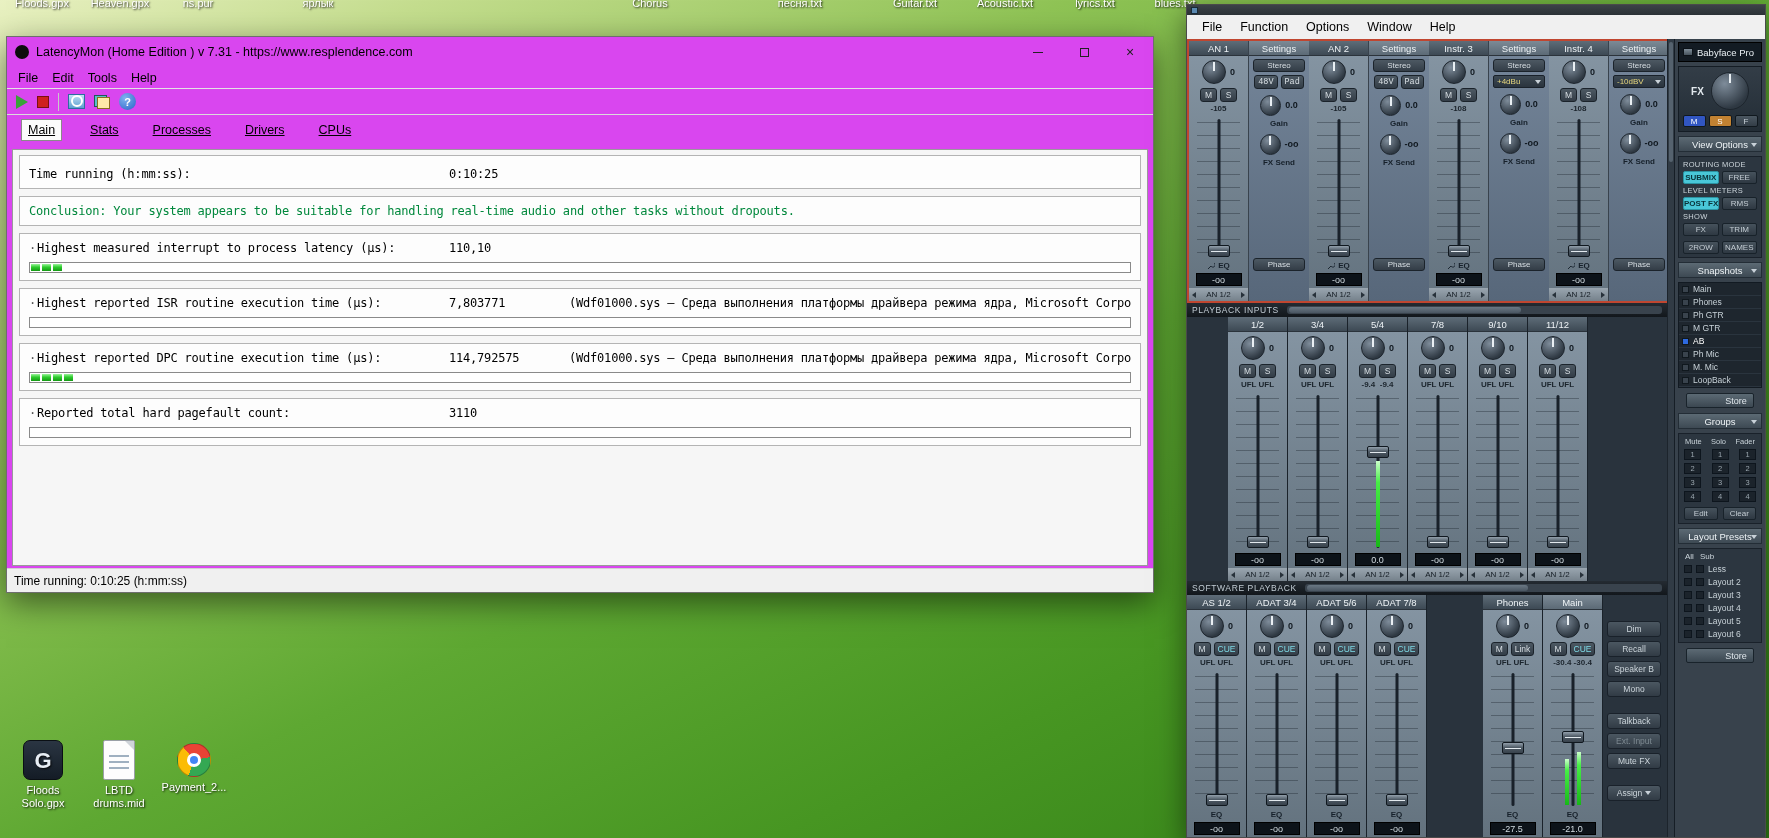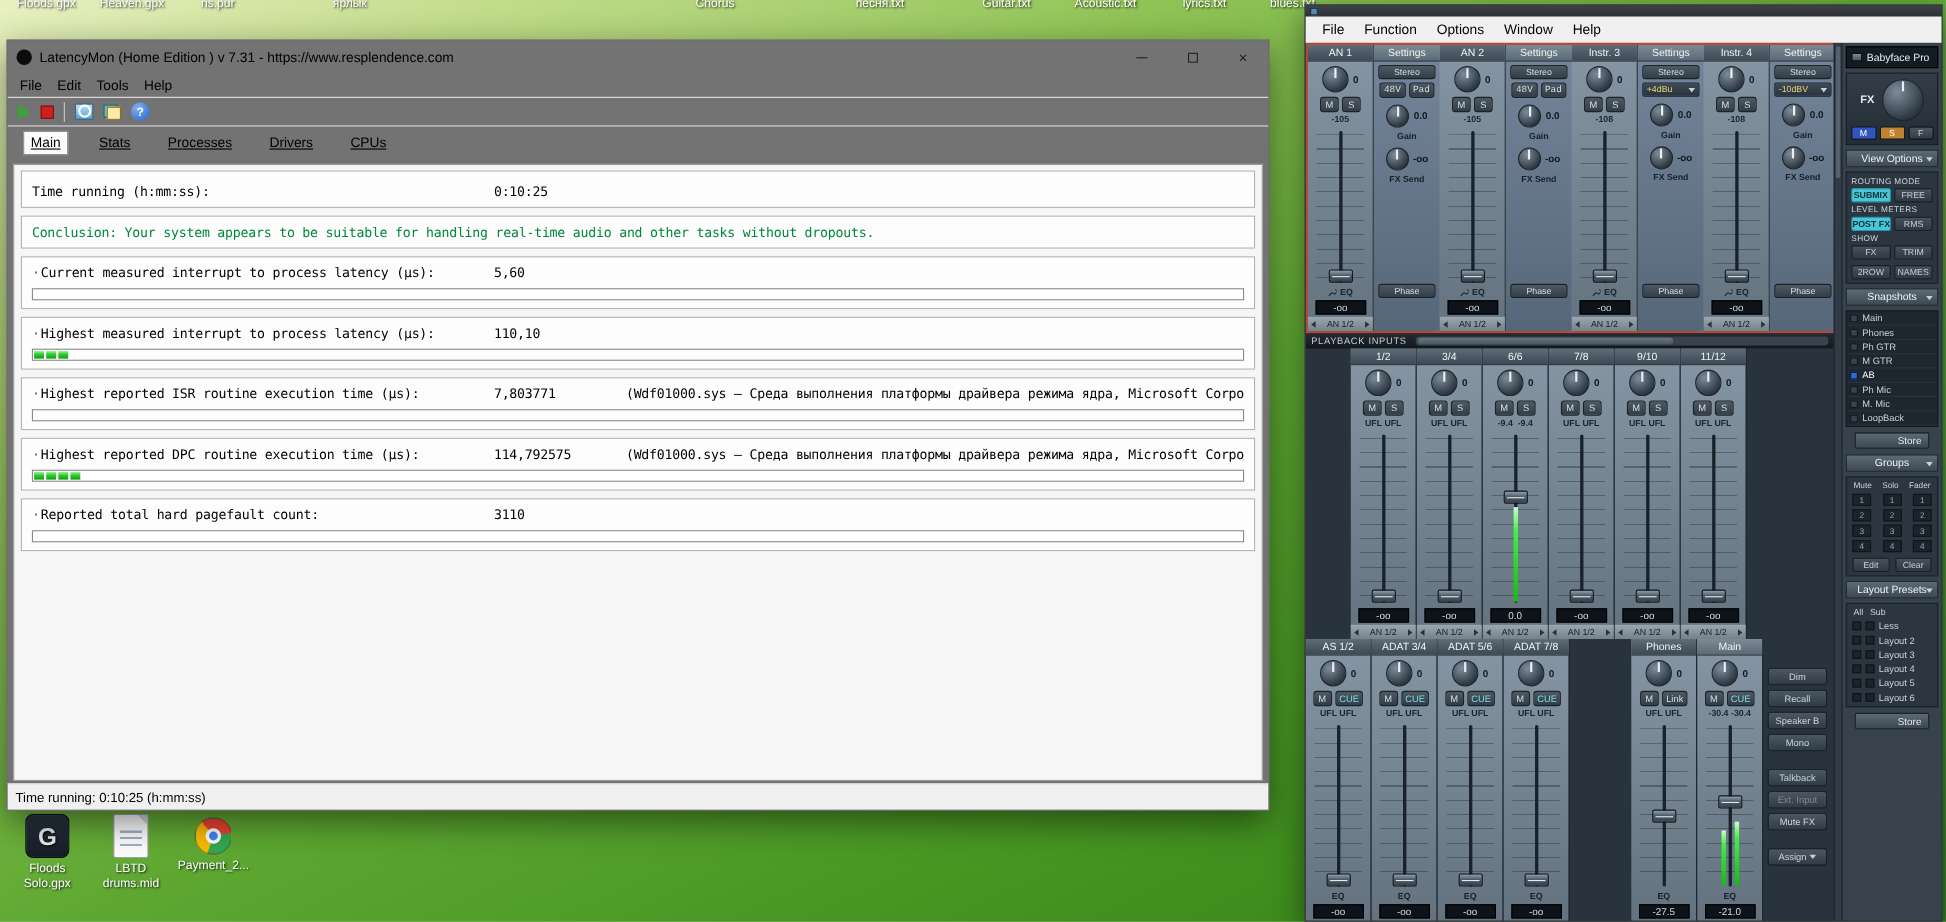--- a/index.html
+++ b/index.html
@@ -20,21 +20,21 @@
   .icon-page { width:32px; height:40px; background:#fdfdfd; border:1px solid #9aa0a6; border-radius:2px; position:relative; }
   .icon-page::before { content:""; position:absolute; top:0; right:0; border-style:solid; border-width:0 9px 9px 0; border-color:transparent #cfd4d9 transparent transparent; }
   .icon-page::after { content:""; position:absolute; left:5px; right:5px; top:14px; height:16px;
     background:repeating-linear-gradient(180deg,#9fb0c0 0 2px,transparent 2px 6px); }
   .icon-chrome { width:34px; height:34px; border-radius:50%; position:relative;
     background:conic-gradient(from -40deg,#ea4335 0 33.3%,#34a853 0 66.6%,#fbbc05 0 100%); border:1px solid rgba(0,0,0,.25);}
   .icon-chrome::before { content:""; position:absolute; inset:9px; background:#fff; border-radius:50%; }
   .icon-chrome::after { content:""; position:absolute; inset:12px; background:#4285f4; border-radius:50%; }
 
   
-  .lmon { position:absolute; left:6px; top:36px; width:1148px; height:701px; background:#737373;
+  .lmon { position:absolute; left:6px; top:36px; width:1148px; height:557px; background:#d946ef;
     border:1px solid #6e6e6e; box-shadow:0 10px 30px rgba(0,0,0,.5); font-size:12.5px; color:#000; }
   .lmon-title { height:30px; display:flex; align-items:center; padding-left:8px; }
   .lmon-dot { width:14px; height:14px; border-radius:50%; background:#0c0c0c; margin-right:7px; flex:none; }
   .lmon-title-text { font-size:12.5px; }
   .lmon-ctrls { margin-left:auto; display:flex; height:100%; }
   .lmon-ctrl { width:46px; display:flex; align-items:center; justify-content:center; color:#222; font-size:14px; }
   .glyph-min { width:10px; height:1px; background:#222; display:inline-block; }
   .glyph-max { width:9px; height:9px; border:1px solid #222; display:inline-block; }
   .lmon-menu { height:21px; display:flex; align-items:center; padding-left:4px; }
   .lmon-menu span { padding:2px 7px; }
@@ -249,27 +249,20 @@
       <div class="lrow" style="margin-top:4px">
         <span class="llabel">Time running (h:mm:ss):</span>
         <span class="lvalue">0:10:25</span>
       </div>
     </div>
     <div class="lbox">
       <span class="conclusion">Conclusion: Your system appears to be suitable for handling real-time audio and other tasks without dropouts.</span>
     </div>
     <div class="lbox">
       <div class="lrow">
-        <span class="llabel mlabel">Current measured interrupt to process latency (µs):</span>
-        <span class="lvalue">5,60</span>
-      </div>
-      <div class="mbar"></div>
-    </div>
-    <div class="lbox">
-      <div class="lrow">
         <span class="llabel mlabel">Highest measured interrupt to process latency (µs):</span>
         <span class="lvalue">110,10</span>
       </div>
       <div class="mbar">
           <i class="seg"></i>
           <i class="seg"></i>
           <i class="seg"></i>
         </div>
     </div>
     <div class="lbox">
@@ -563,21 +556,21 @@
               <span class="fhandle p-bot"></span>
             </div>
           <div class="val-box">-oo</div>
           <div class="bus-bar">
               <i class="tri-l"></i>
               <span>AN 1/2</span>
               <i class="tri-r"></i>
             </div>
         </div>
         <div class="strip">
-          <div class="s-head">6/6</div>
+          <div class="s-head">5/4</div>
           <div class="knob-row">
               <span class="knob"></span>
               <span class="kval">0</span>
             </div>
           <div class="ms-row">
               <span class="sbtn">M</span>
               <span class="sbtn">S</span>
             </div>
           <div class="sub-val">-9.4  -9.4</div>
           <div class="fader">
@@ -650,20 +643,26 @@
           <div class="val-box">-oo</div>
           <div class="bus-bar">
               <i class="tri-l"></i>
               <span>AN 1/2</span>
               <i class="tri-r"></i>
             </div>
         </div>
         <div class="hw-fill"></div>
       </div>
 
+      <div class="sec-bar">
+        <span>SOFTWARE PLAYBACK</span>
+        <div class="sec-scroll">
+            <div class="sec-thumb"></div>
+          </div>
+      </div>
 
       <div class="row-sw">
         <div class="strip">
           <div class="s-head">AS 1/2</div>
           <div class="knob-row">
               <span class="knob"></span>
               <span class="kval">0</span>
             </div>
           <div class="ms-row">
               <span class="sbtn">M</span>

